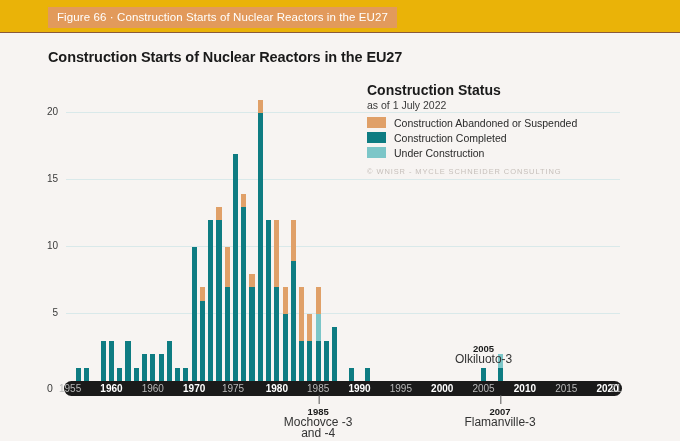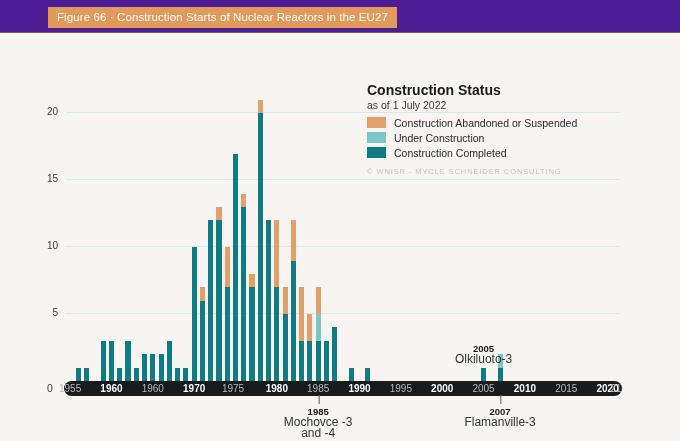--- a/index.html
+++ b/index.html
@@ -7,21 +7,21 @@
     width: 680px; height: 441px;
     background: #000000;
     font-family: "Liberation Sans", sans-serif;
     overflow: hidden;
   }
   #page { position: relative; width: 680px; height: 441px; background: #0a0a0a; }
 
   
   .topband {
     position: absolute; left: 0; top: 0; width: 680px; height: 32px;
-    background: #4c1d95;
+    background: #eab308;
   }
   .fig-caption {
     position: absolute; left: 48px; top: 7px;
     height: 21px; padding: 0 9px 0 9px;
     background: #E29A5B;
     color: #ffffff;
     font-size: 11.5px;
     line-height: 21px;
     white-space: nowrap;
     letter-spacing: 0.1px;
@@ -112,36 +112,37 @@
 
 <div id="page">
 
   <div class="topband">
     <div class="fig-caption">Figure 66 · Construction Starts of Nuclear Reactors in the EU27</div>
   </div>
   <div class="hairline"></div>
 
   <div class="card">
 
+    <div class="chart-title">Construction Starts of Nuclear Reactors in the EU27</div>
 
     <div class="legend">
       <div class="legend-title">Construction Status</div>
       <div class="legend-sub">as of 1 July 2022</div>
       <div class="legend-rows" id="legend-rows">
           <div class="legend-row">
             <span class="legend-swatch" style="background: rgb(224, 160, 104);"></span>
             <span class="legend-label">Construction Abandoned or Suspended</span>
           </div>
           <div class="legend-row">
+            <span class="legend-swatch" style="background: rgb(14, 124, 130);"></span>
+            <span class="legend-label">Construction Completed</span>
+          </div>
+          <div class="legend-row">
             <span class="legend-swatch" style="background: rgb(124, 198, 200);"></span>
             <span class="legend-label">Under Construction</span>
-          </div>
-          <div class="legend-row">
-            <span class="legend-swatch" style="background: rgb(14, 124, 130);"></span>
-            <span class="legend-label">Construction Completed</span>
           </div>
         </div>
       <div class="credit">© WNISR - MYCLE SCHNEIDER CONSULTING</div>
     </div>
 
     <div class="plot-wrap">
       <div class="ytick-col" id="ytick-col">
           <div class="ytick" style="top: 207.095px;">5</div>
           <div class="ytick" style="top: 140.19px;">10</div>
           <div class="ytick" style="top: 73.2857px;">15</div>

